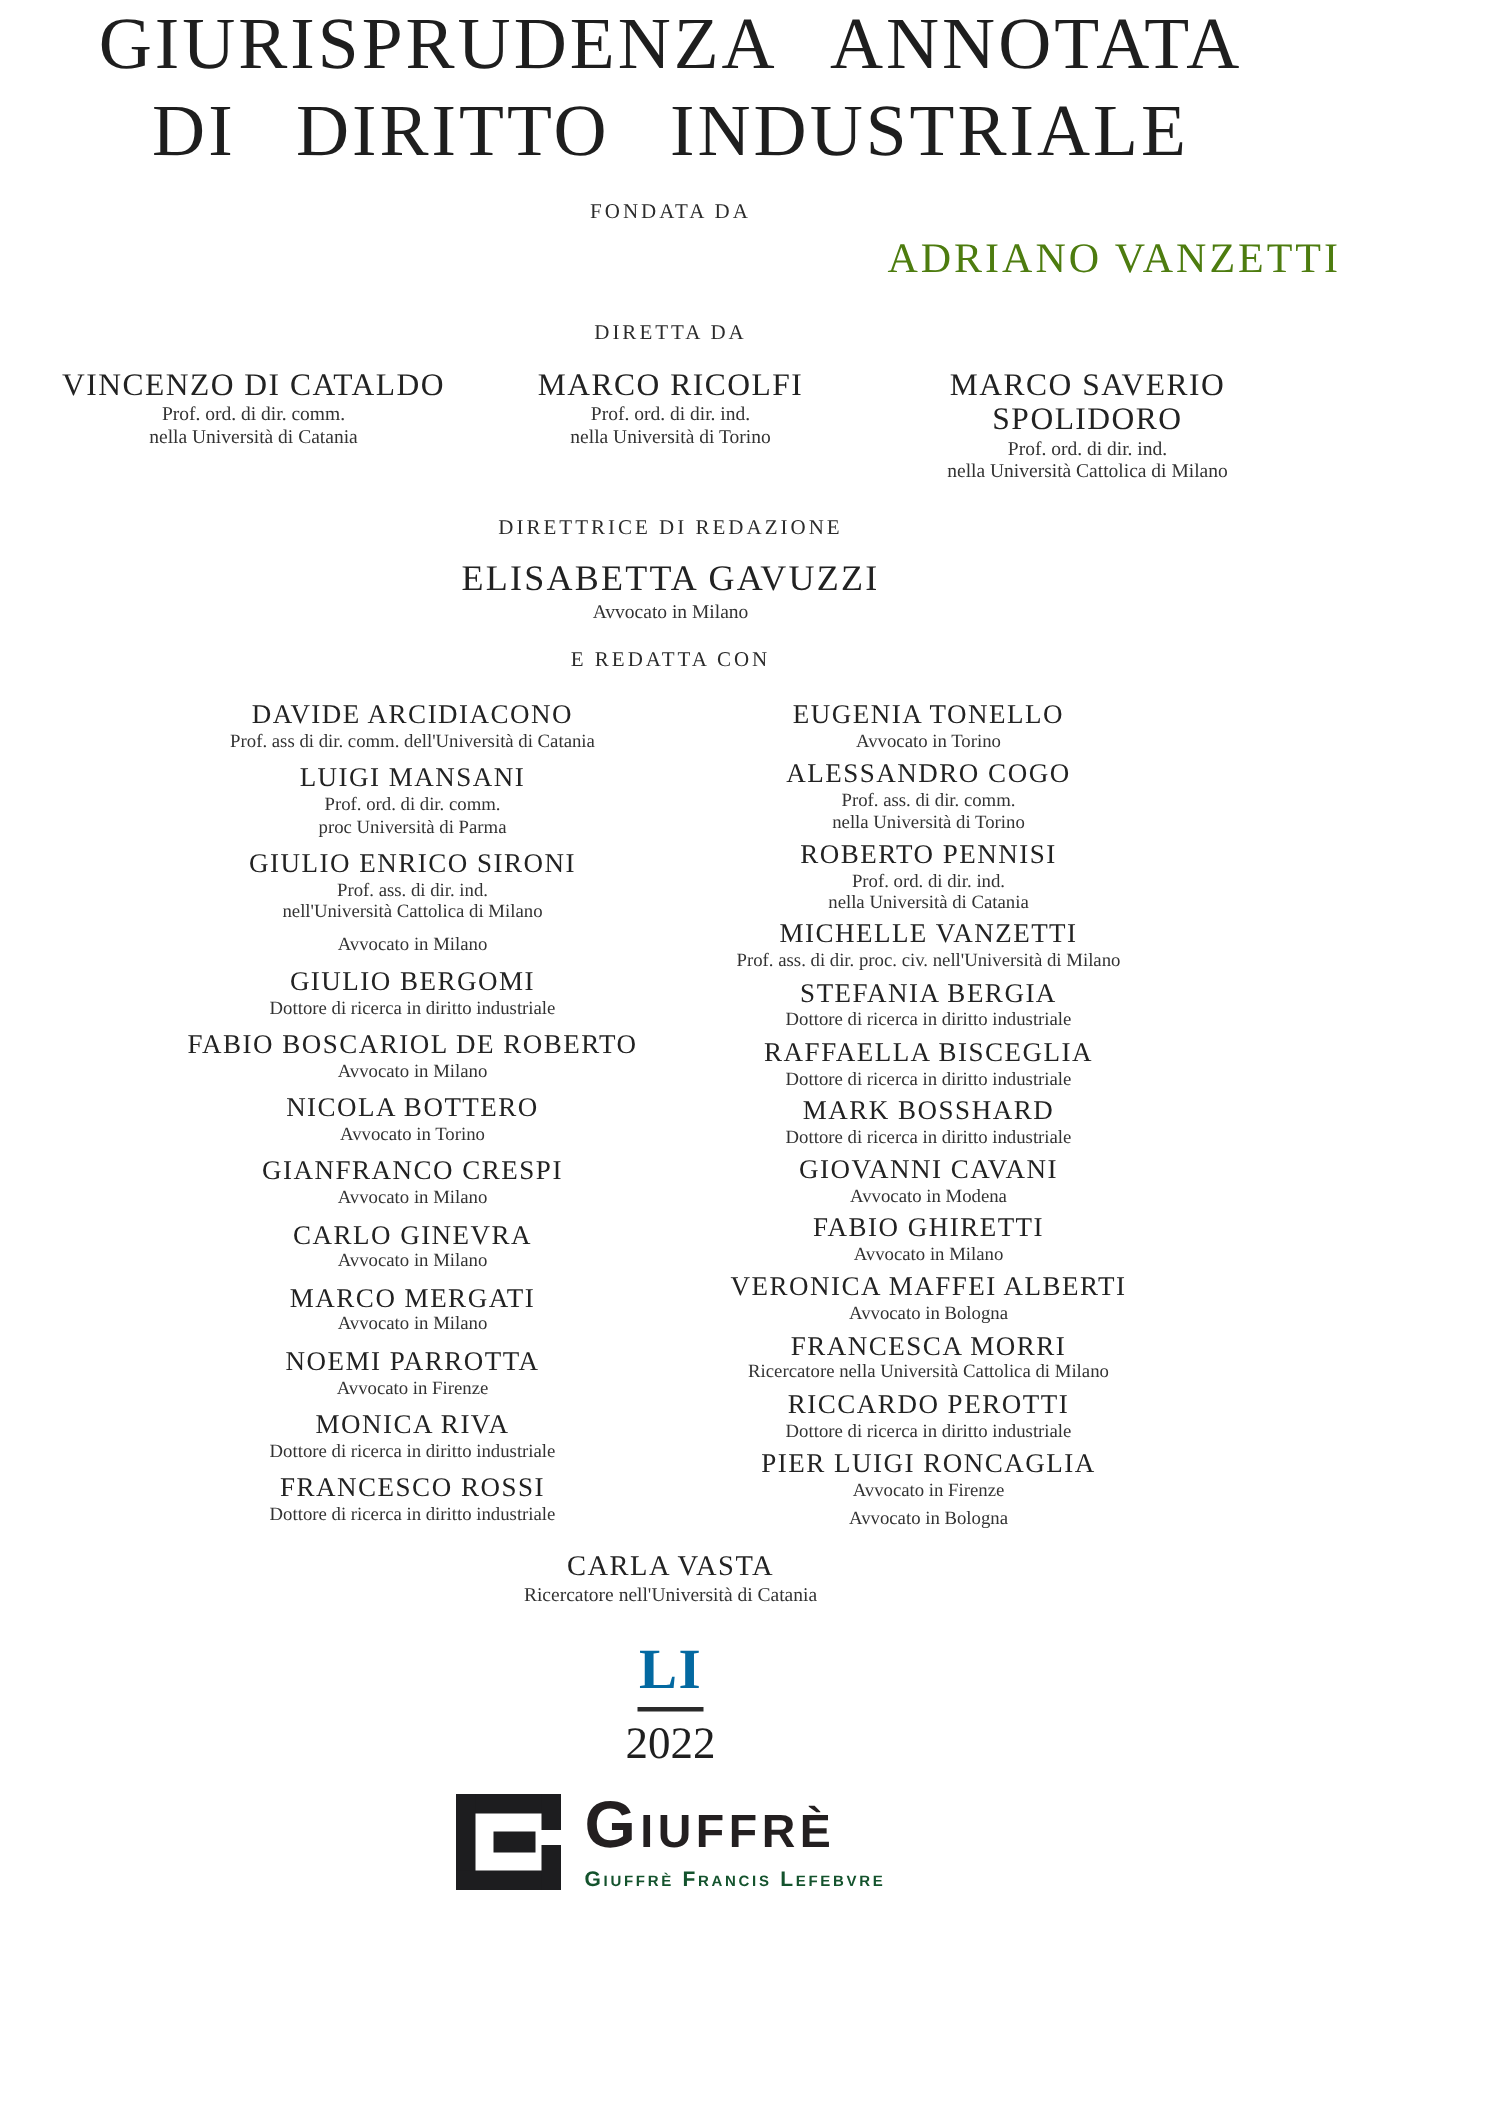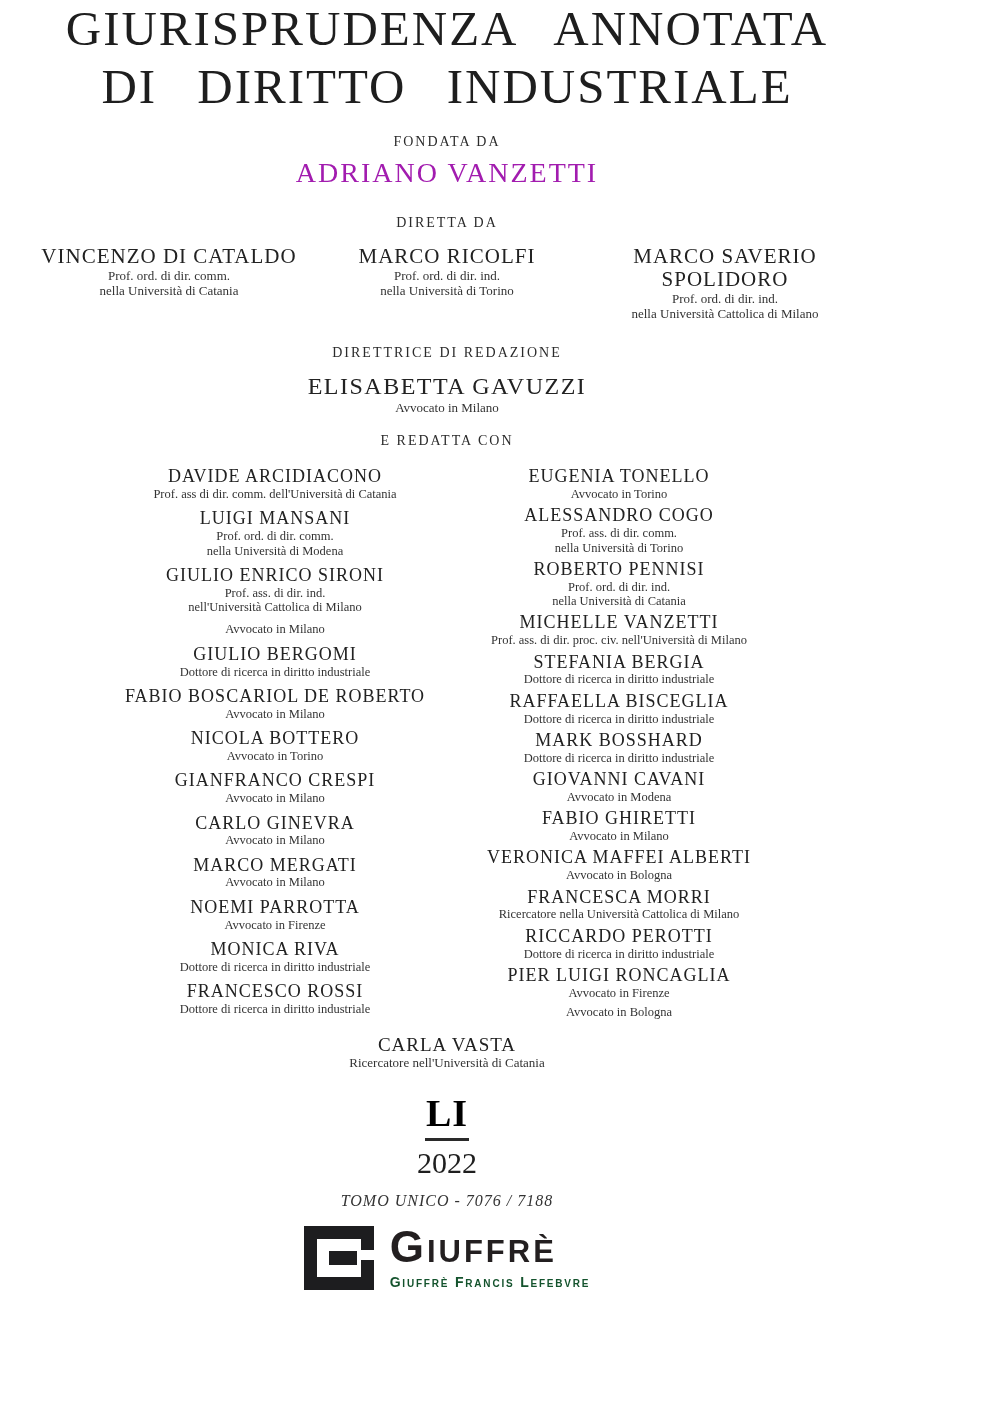--- a/index.html
+++ b/index.html
@@ -32,21 +32,22 @@
     font-size: 14px;
     letter-spacing: 2px;
     color: #2b2b2b;
     margin: 0;
   }
 
   .founder-name {
     font-size: 28px;
     letter-spacing: 2px;
     margin: 7px 0 26px 0;
-    color: #a21caf;
+    color: #4d7c0f;
+    text-align: right;
   }
 
   
   .directors-row {
     display: flex;
     justify-content: space-between;
     padding: 0 30px;
     margin: 14px 0 24px 0;
   }
   .directors-row .entry { flex: 1; margin: 0; }
@@ -85,21 +86,21 @@
   
   .final-block { margin-top: 10px; }
   .final-block .person-name { font-size: 19px; }
 
   
   .volume-roman {
     font-size: 38px;
     font-weight: bold;
     letter-spacing: 1px;
     margin-top: 20px;
-    color: #000000;
+    color: #0369a1;
   }
   .volume-rule {
     width: 44px; height: 3px;
     background: #2a2a2a;
     margin: 3px auto 5px auto;
   }
   .year {
     font-size: 30px;
     color: #1f1f1f;
   }
@@ -207,21 +208,21 @@
           <div class="person-name">DAVIDE ARCIDIACONO</div>
           <div class="person-roles">
             <div class="role">Prof. ass di dir. comm. dell'Università di Catania</div>
           </div>
         </div>
 
         <div class="entry">
           <div class="person-name">LUIGI MANSANI</div>
           <div class="person-roles">
             <div class="role">Prof. ord. di dir. comm.</div>
-            <div class="role">nella Università di Modena</div>
+            <div class="role">proc Università di Parma</div>
           </div>
         </div>
 
         <div class="entry">
           <div class="person-name">GIULIO ENRICO SIRONI</div>
           <div class="person-roles">
             <div class="role">Prof. ass. di dir. ind.</div>
             <div class="role">nell'Università Cattolica di Milano</div>
           </div>
         </div>
@@ -402,21 +403,20 @@
     <div class="person-name">CARLA VASTA</div>
     <div class="person-roles">
       <div class="role">Ricercatore nell'Università di Catania</div>
     </div>
   </div>
 
   <div class="volume-roman">LI</div>
   <div class="volume-rule"></div>
   <div class="year">2022</div>
 
-  <div class="tome-line">TOMO UNICO - 7076 / 7188</div>
 
   <div class="publisher-logo">
     <div class="g-mark">
       <div class="gm-top"></div>
       <div class="gm-left"></div>
       <div class="gm-bottom"></div>
       <div class="gm-right-top"></div>
       <div class="gm-right-bottom"></div>
       <div class="gm-center"></div>
     </div>

